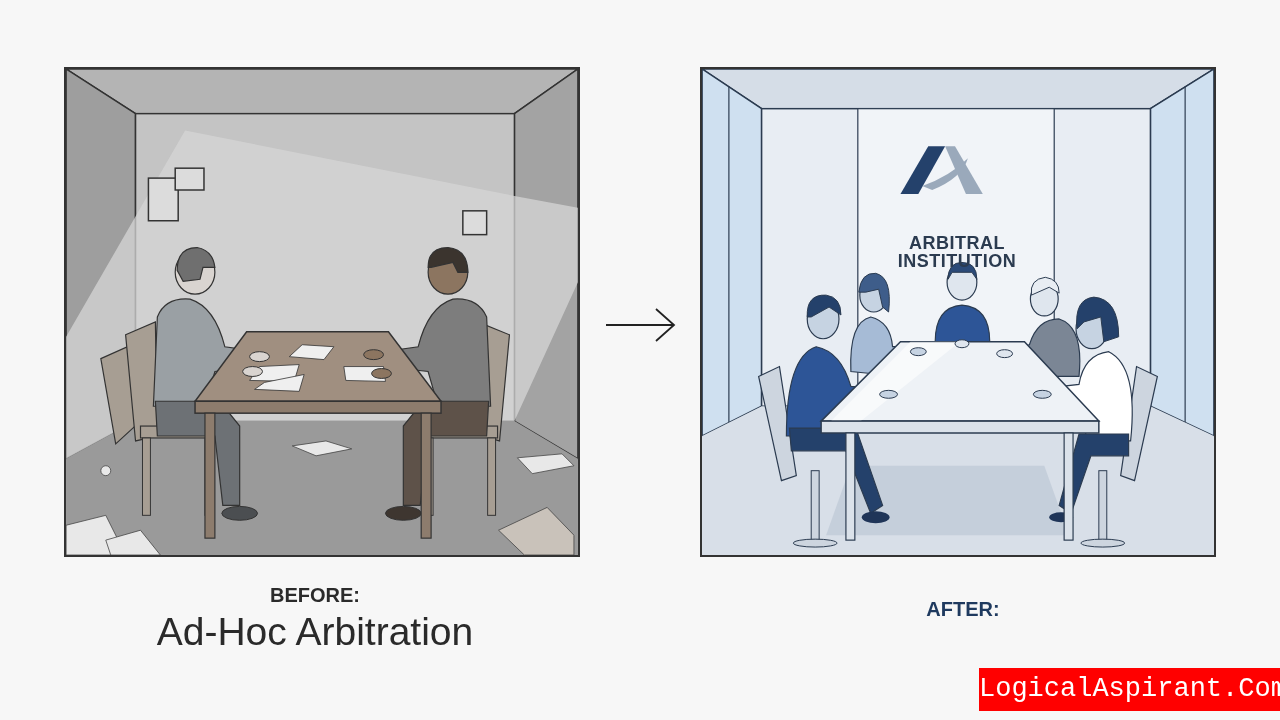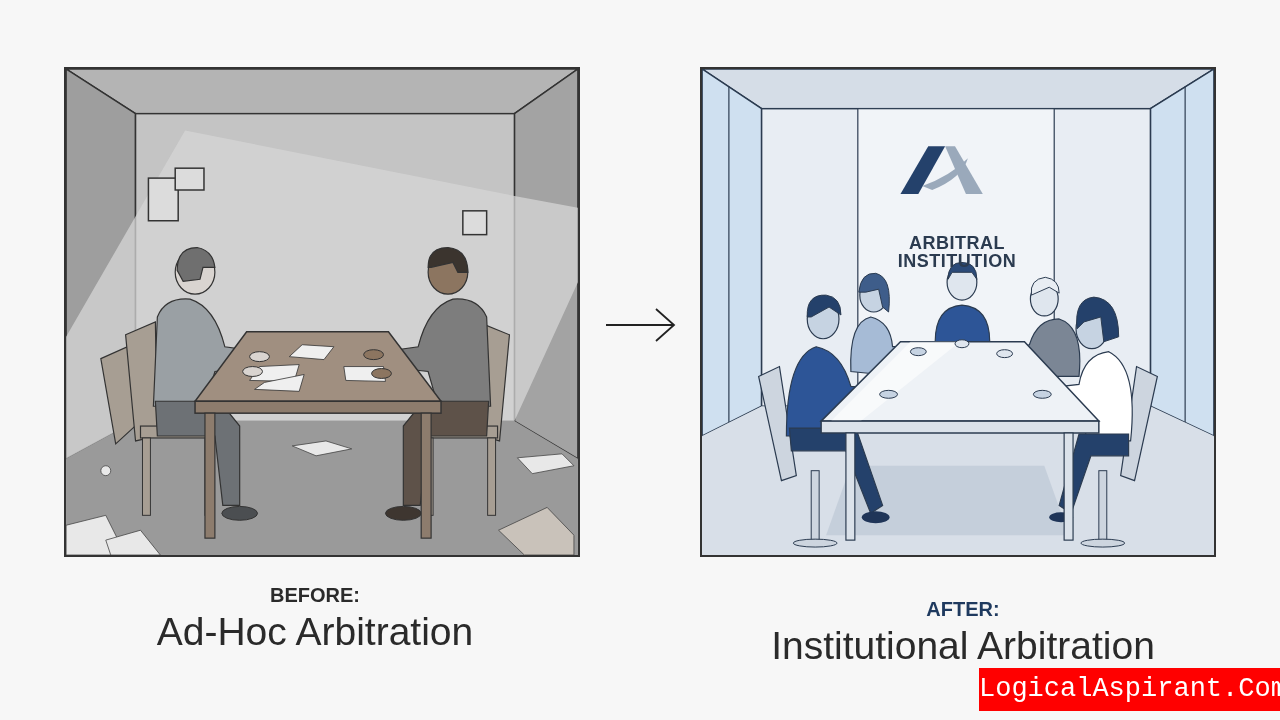--- a/index.html
+++ b/index.html
@@ -165,16 +165,15 @@
   <line x1="4" y1="20" x2="72" y2="20" stroke="#222" stroke-width="1.8"></line>
   <polyline points="54,4 72,20 54,36" fill="none" stroke="#222" stroke-width="1.8"></polyline>
 </svg>
 
 <div id="before-caption" class="caption">
   <div class="head">BEFORE:</div>
   <div class="sub">Ad-Hoc Arbitration</div>
 </div>
 <div id="after-caption" class="caption">
   <div class="head">AFTER:</div>
-  <div class="sub">Institutional Arbitration</div>
 </div>
 
 <div id="watermark">LogicalAspirant.Com</div>
 
 </body></html>

